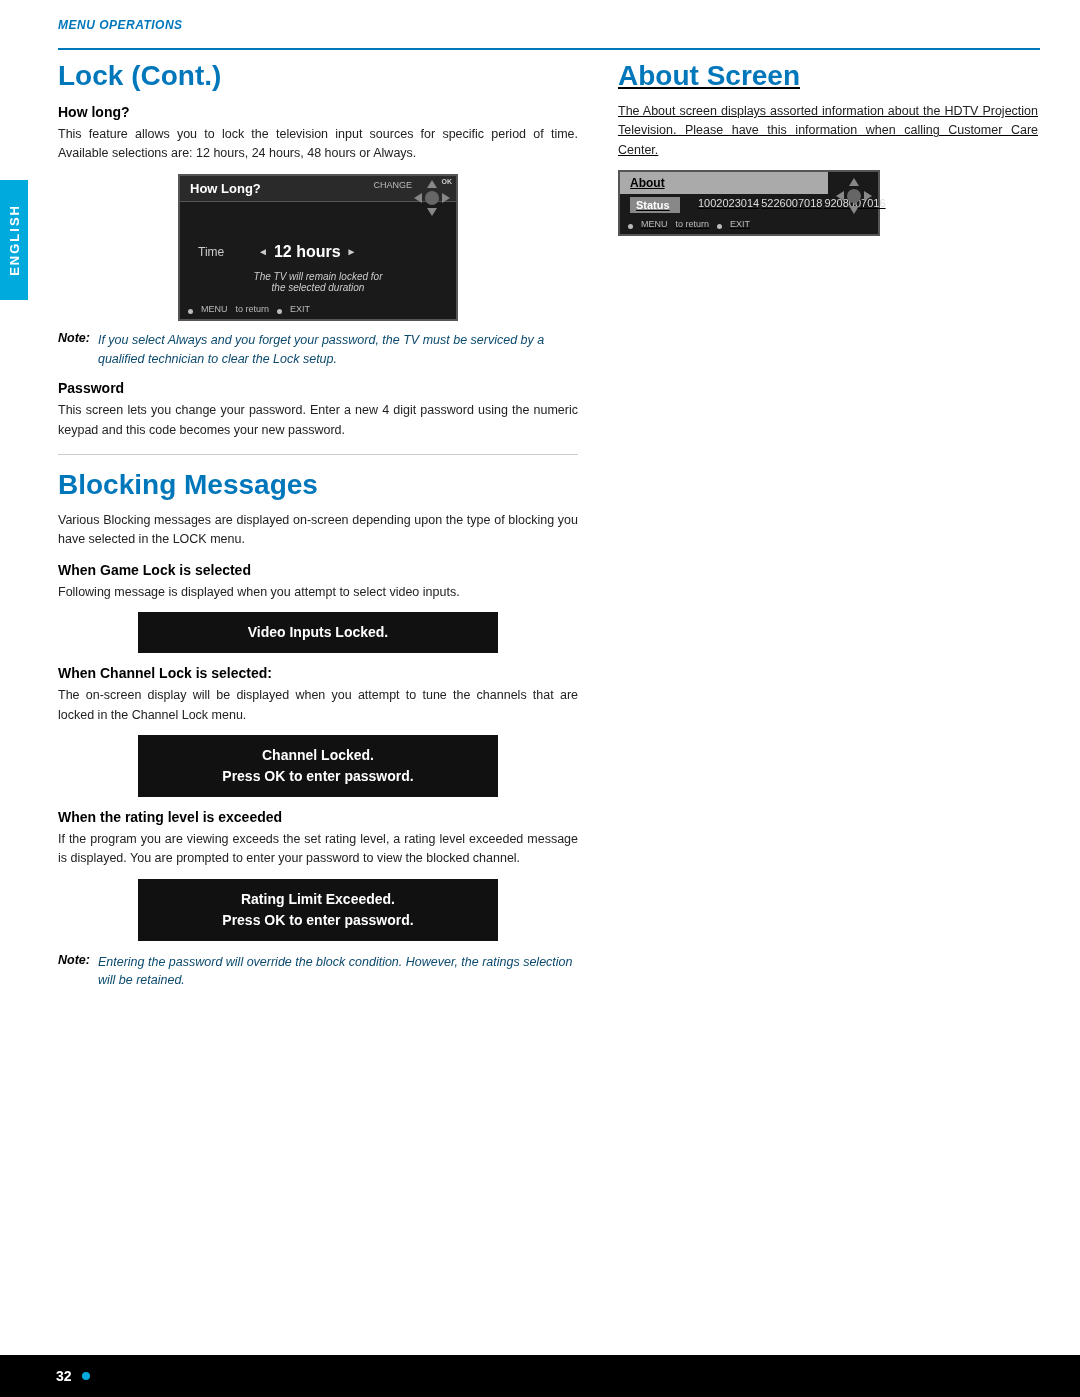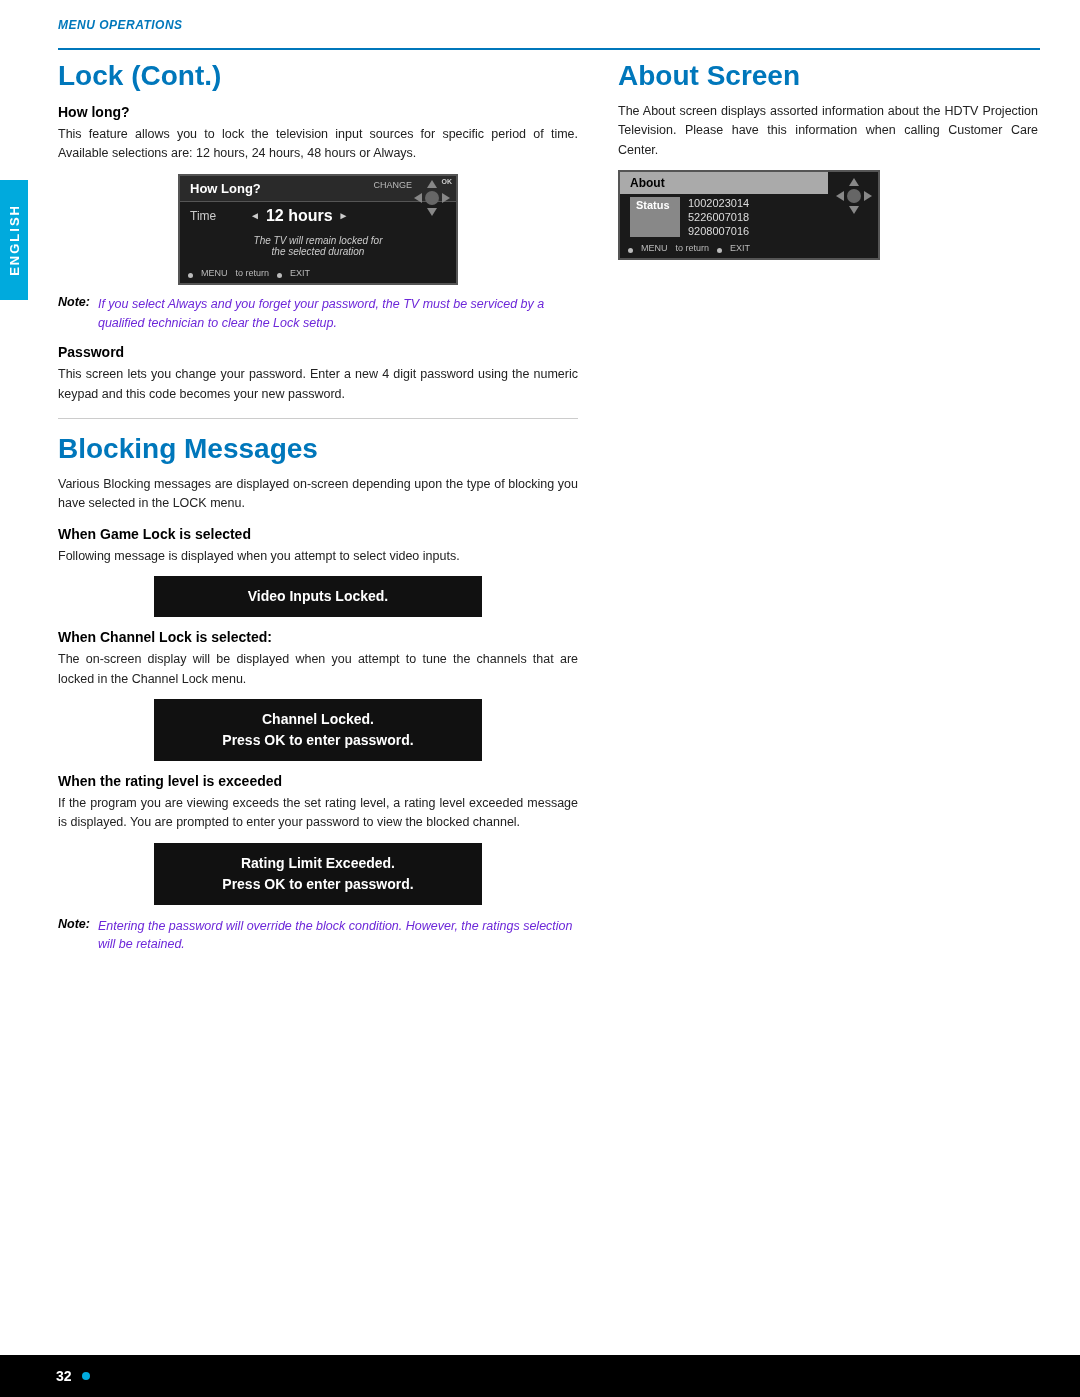--- a/index.html
+++ b/index.html
@@ -68,20 +68,21 @@
     }
 
     .left-col {
       flex: 1;
       max-width: 520px;
     }
 
     .right-col {
       flex: 1;
       max-width: 420px;
+      text-decoration: underline;
     }
 
     
     .section-title {
       font-size: 28px;
       font-weight: bold;
       color: #0077bb;
       margin-bottom: 10px;
     }
 
@@ -115,24 +116,25 @@
       color: #fff;
       font-weight: bold;
       font-size: 13px;
       padding: 5px 10px;
       border-bottom: 1px solid #555;
     }
 
     .screen-row {
       display: flex;
       align-items: center;
-      padding: 5px 10px;
+      padding: 5px 18px;
       color: #fff;
       font-size: 12px;
       background: #1a1a1a;
+      margin-top: 36px;
     }
 
     .screen-row .label {
       color: #ccc;
       width: 60px;
       font-size: 12px;
     }
 
     .screen-row .value-area {
       display: flex;
@@ -173,31 +175,31 @@
       font-weight: bold;
       font-style: italic;
       font-size: 12.5px;
       white-space: nowrap;
     }
 
     .note-text {
       font-style: italic;
       font-size: 12.5px;
       line-height: 1.5;
-      color: #6d28d9;
+      color: #0c4a6e;
     }
 
     
     .blocking-box {
       background: #111;
       color: #fff;
       text-align: center;
       padding: 10px 20px;
       margin: 10px auto;
-      width: 328px;
+      width: 360px;
       font-weight: bold;
       font-size: 14px;
       line-height: 1.5;
     }
 
     
     .section-divider {
       border: none;
       border-top: 1px solid #ccc;
       margin: 14px 0;
@@ -232,22 +234,23 @@
       color: #fff;
       padding: 2px 6px;
       font-size: 11px;
       font-weight: bold;
       margin-right: 8px;
       min-width: 50px;
     }
 
     .about-row-values {
       display: flex;
-      flex-direction: column;
+      flex-direction: row;
       gap: 2px;
+      margin-left: 10px;
     }
 
     .about-value {
       font-size: 11px;
       color: #ddd;
     }
 
     
     .page-bar {
       position: absolute;

